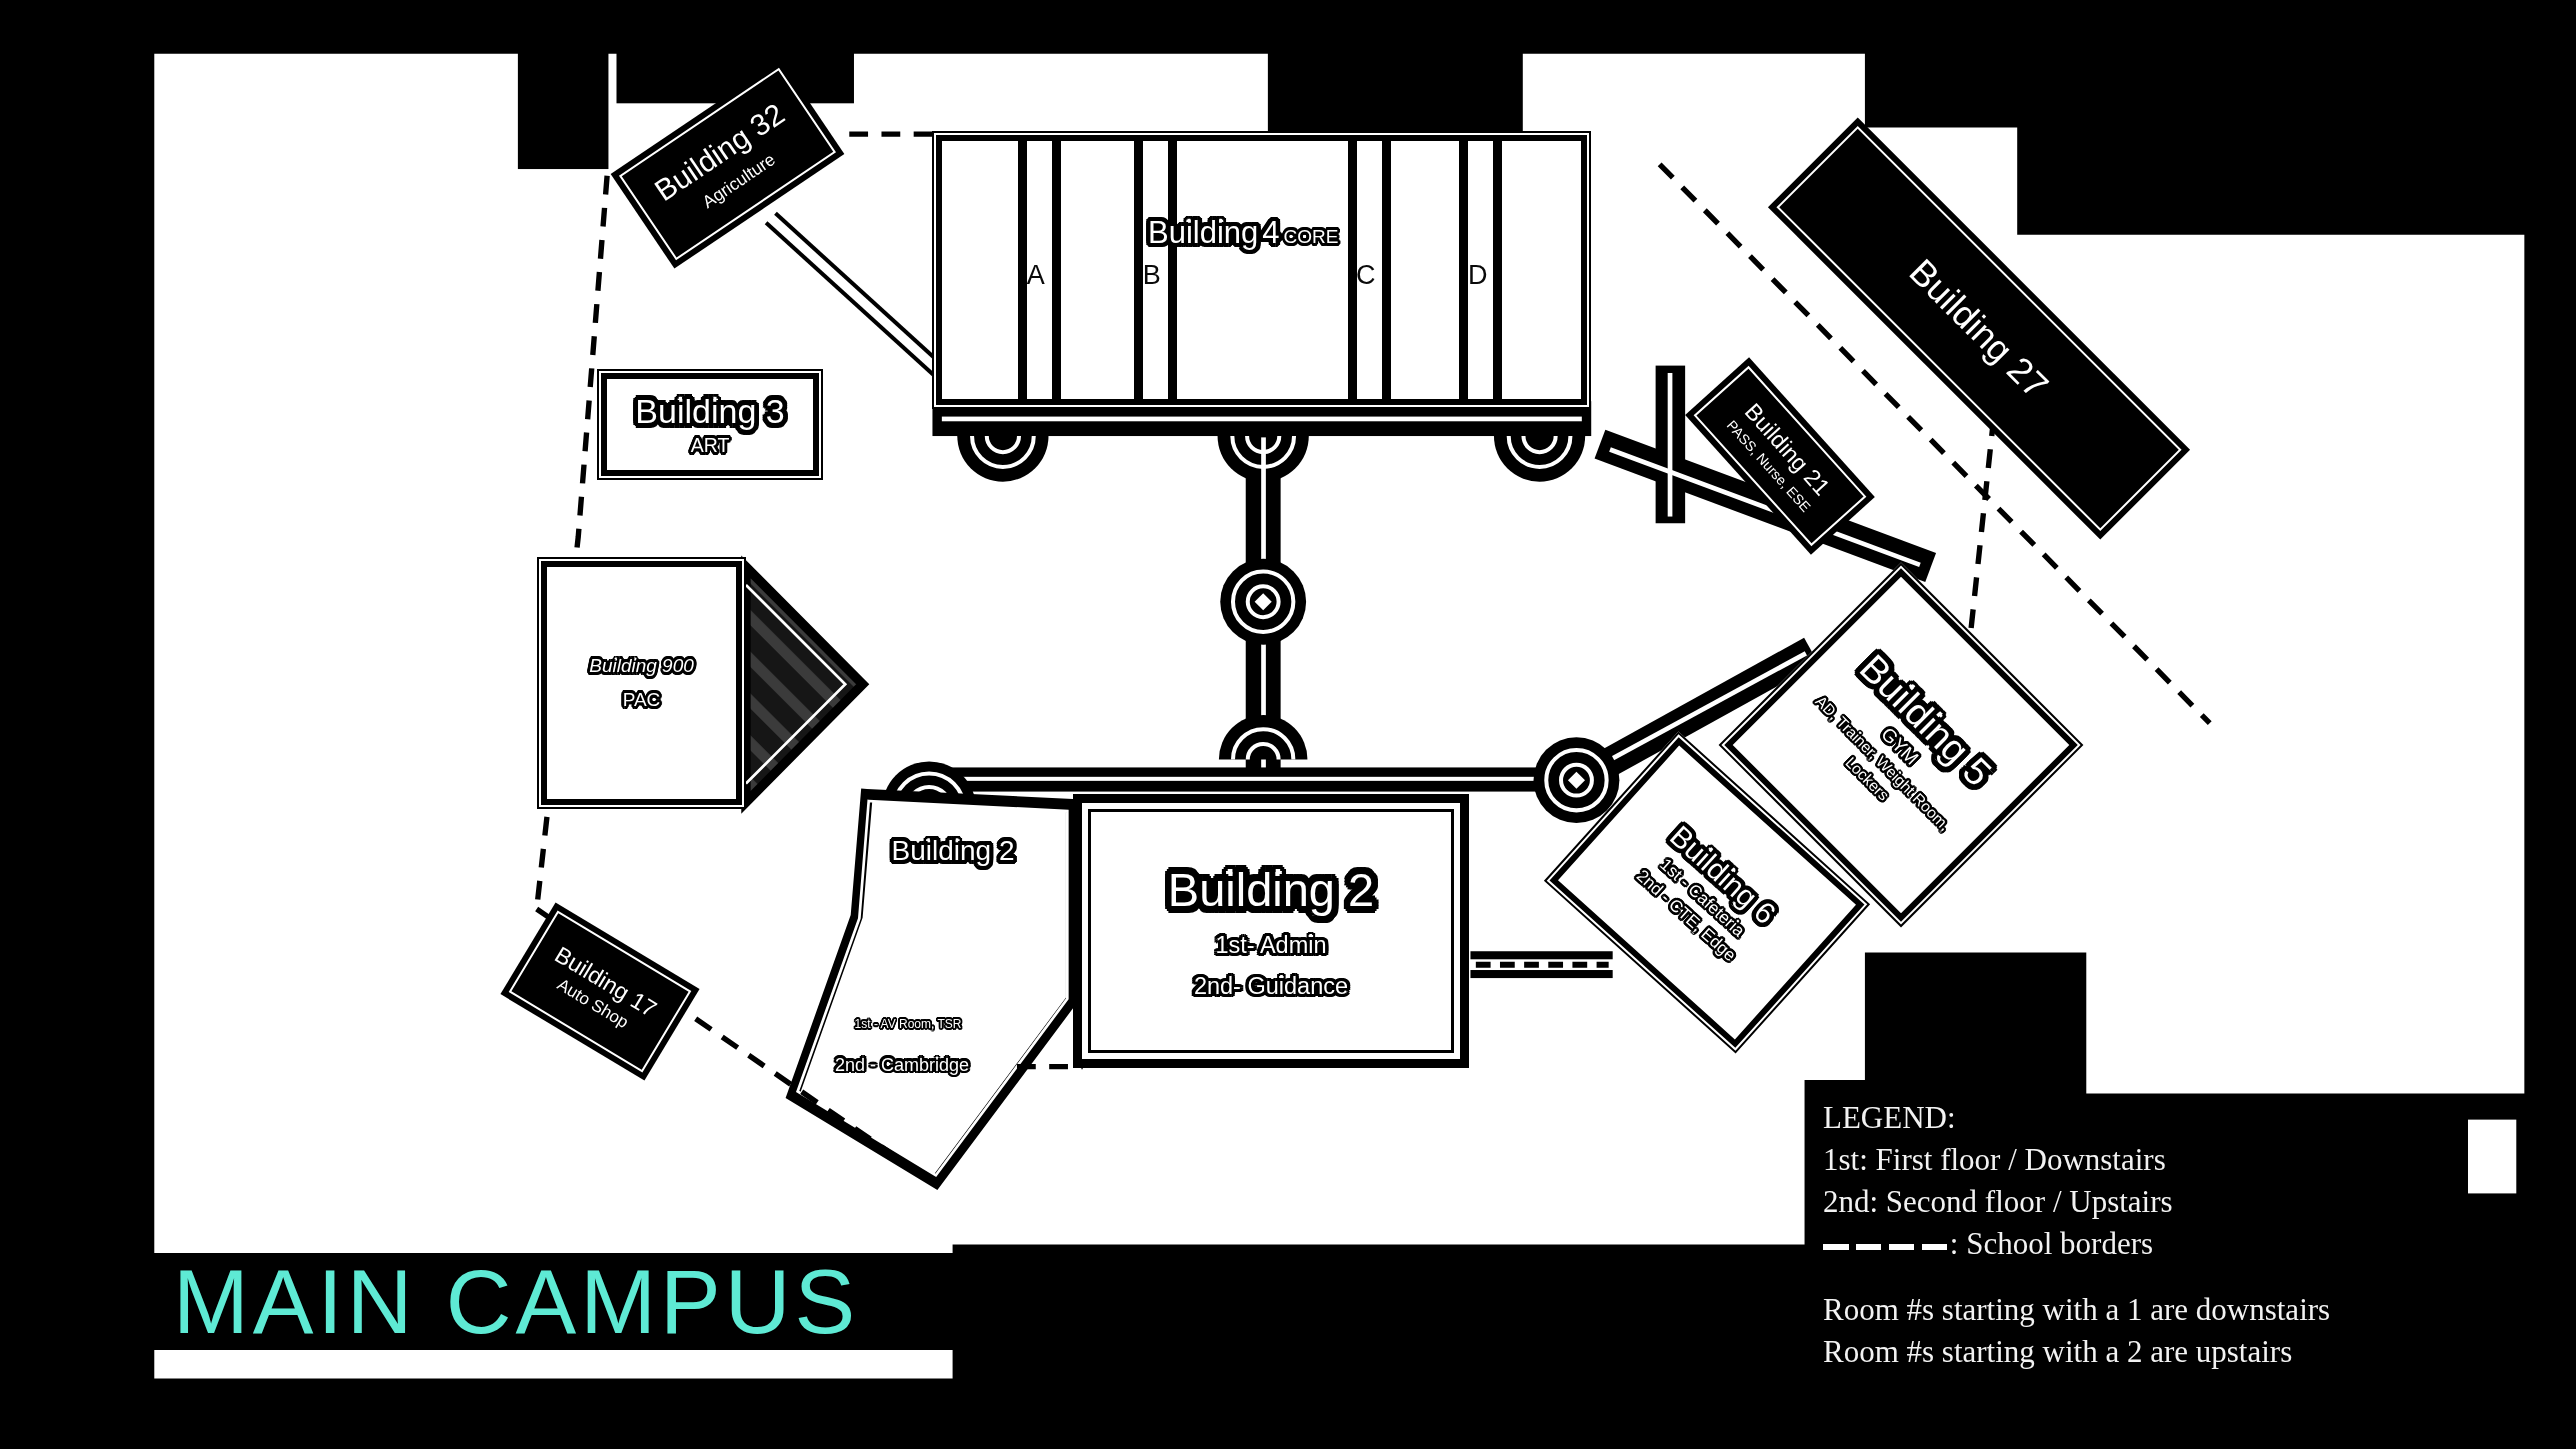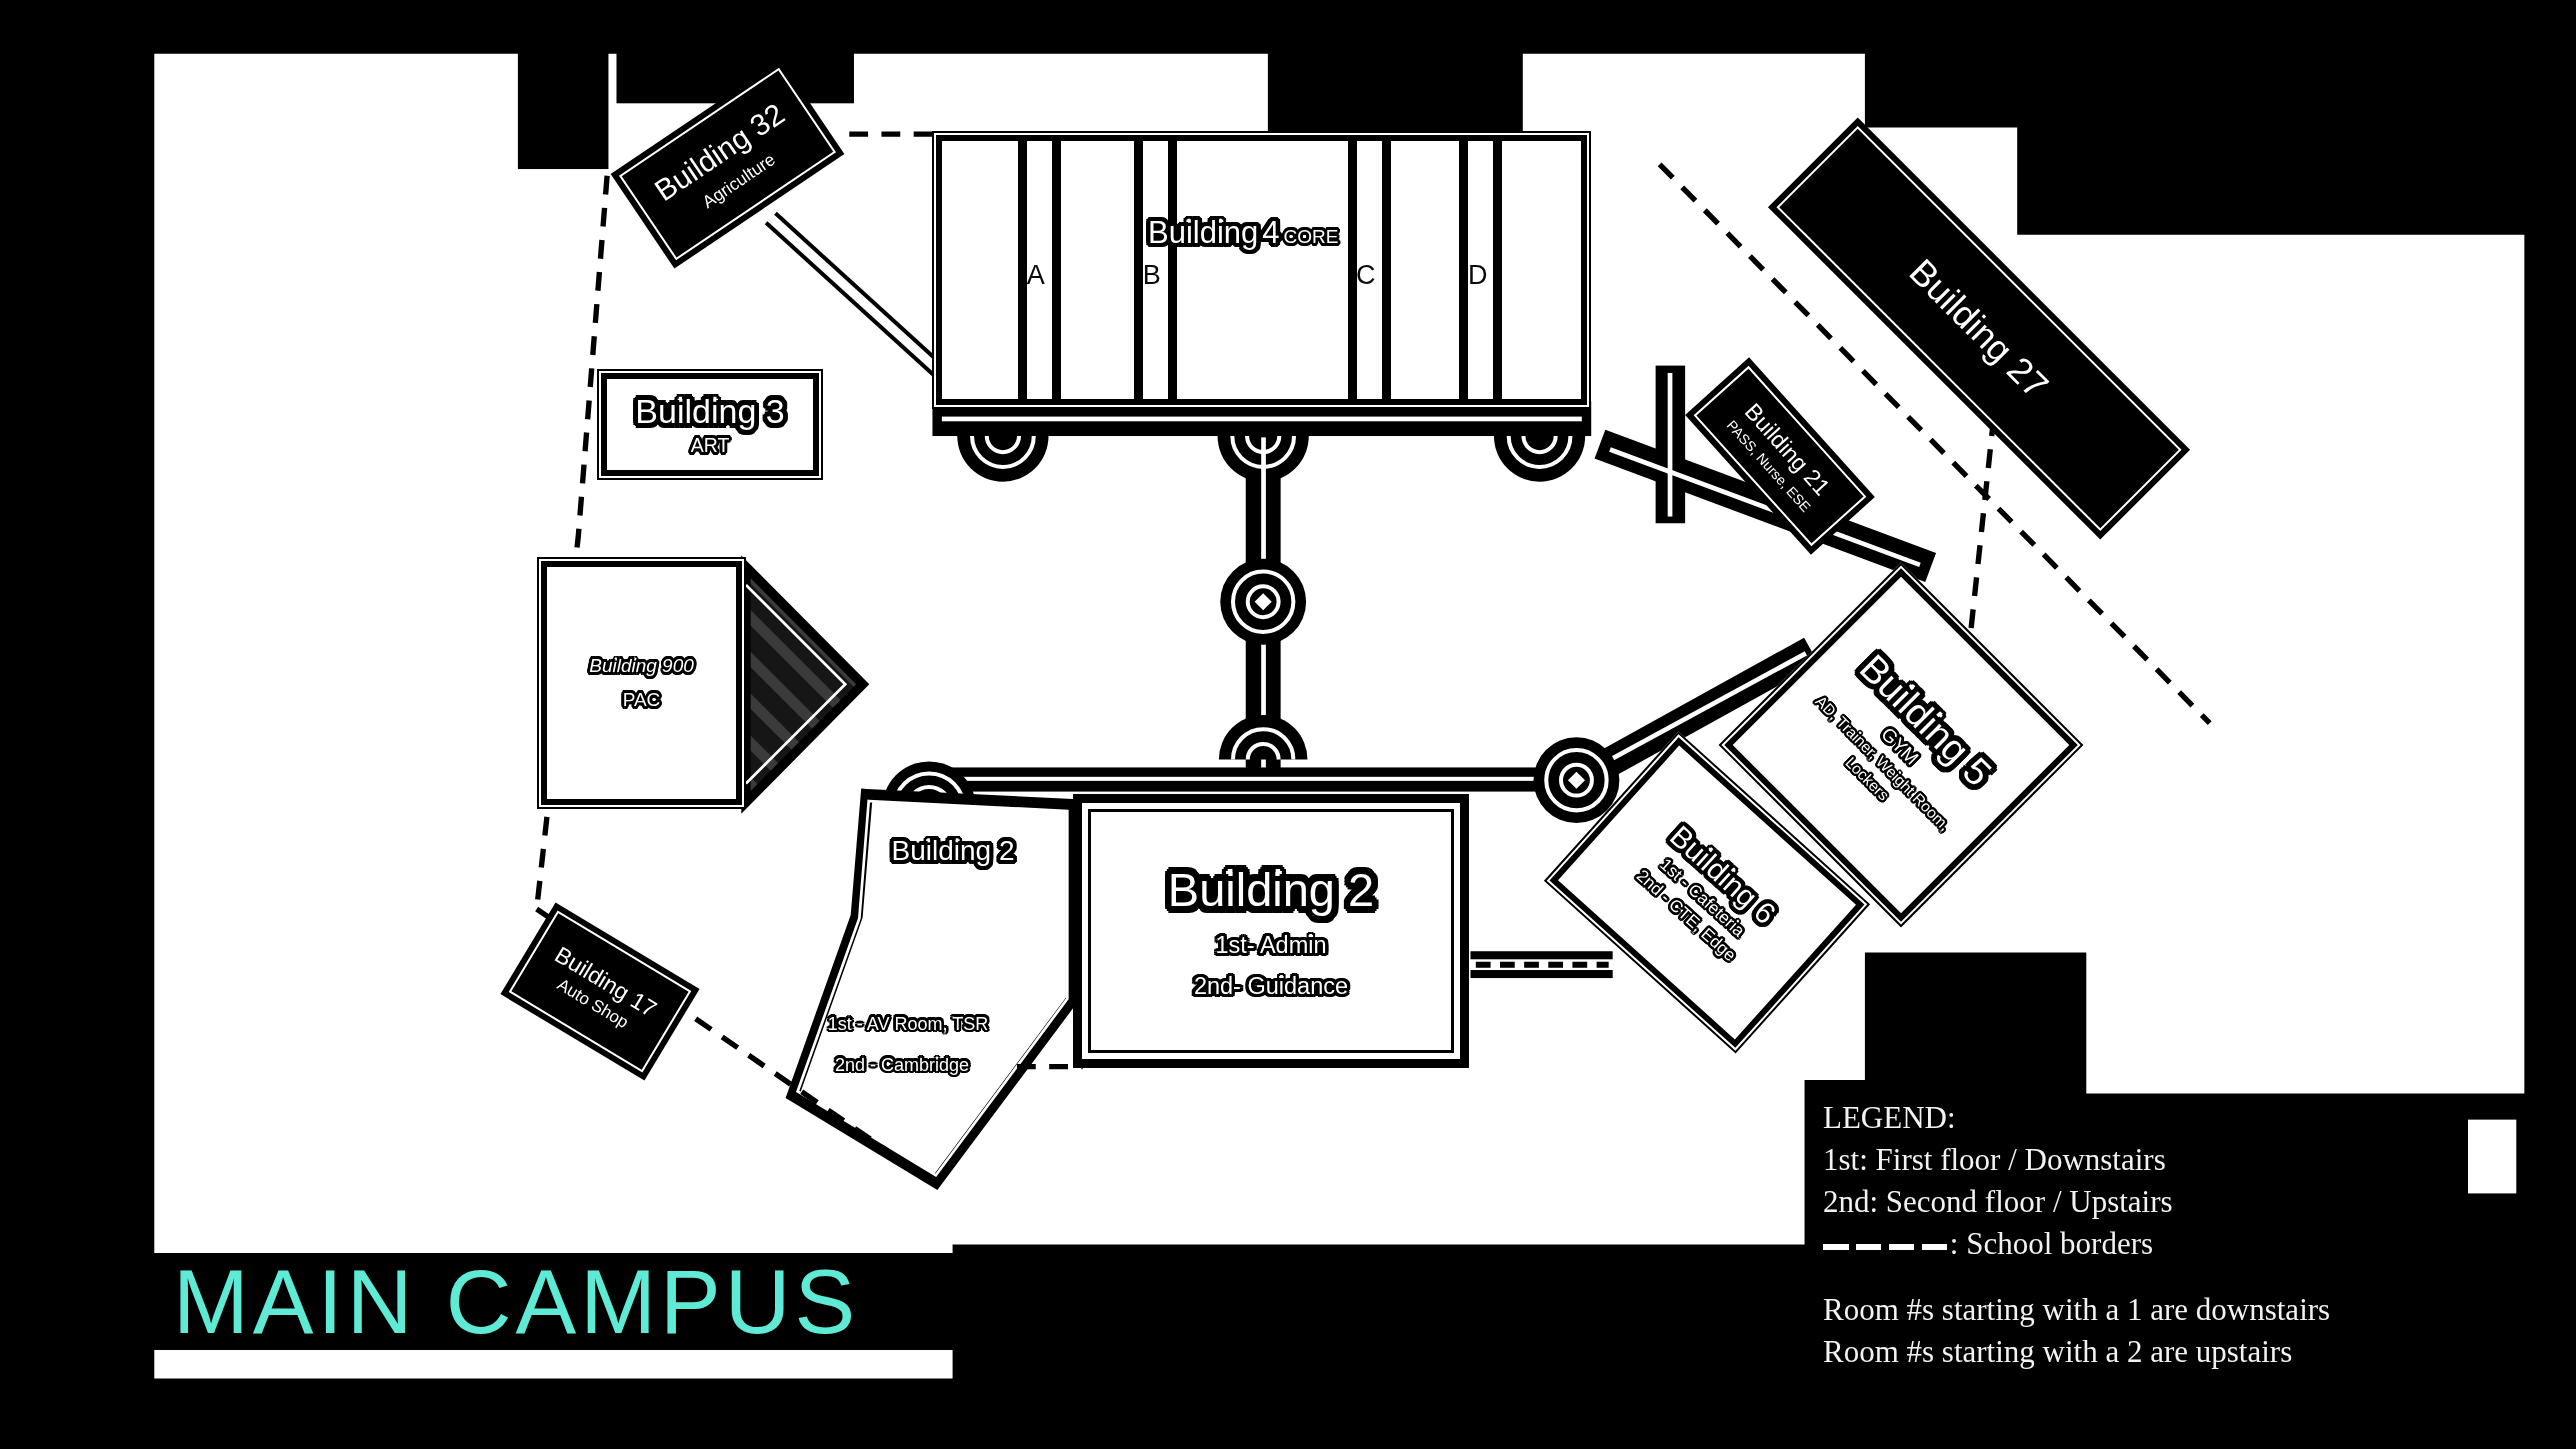--- a/index.html
+++ b/index.html
@@ -208,21 +208,21 @@
   </div>
 
   <div class="bldg bw" style="left:1073px;top:794px;width:396px;height:274px;border-width:9.4px;gap:14.8px;">
     <div class="in1"></div>
     <div class="halo" style="font-size:47px;">Building 2</div>
     <div class="halo" style="font-size:23.5px;">1st- Admin</div>
     <div class="halo" style="font-size:23.5px;">2nd- Guidance</div>
   </div>
 
   <div class="flabel halo" style="left:953px;top:851px;font-size:28px;">Building 2</div>
-  <div class="flabel halo" style="left:908px;top:1024px;font-size:18px;text-align:center;">1st - AV Room, TSR</div>
+  <div class="flabel halo" style="left:908px;top:1024px;font-size:12px;text-align:center;">1st - AV Room, TSR</div>
   <div class="flabel halo" style="left:902px;top:1065px;font-size:18px;">2nd - Cambridge</div>
 
   <div class="title-band">
     <div class="title">MAIN CAMPUS</div>
   </div>
 
   <div class="legend">
     <div>LEGEND:</div>
     <div>1st: First floor / Downstairs</div>
     <div>2nd: Second floor / Upstairs</div>

